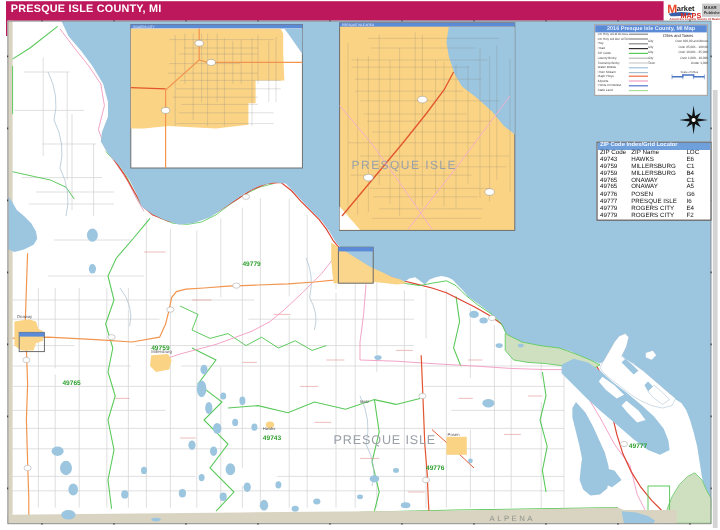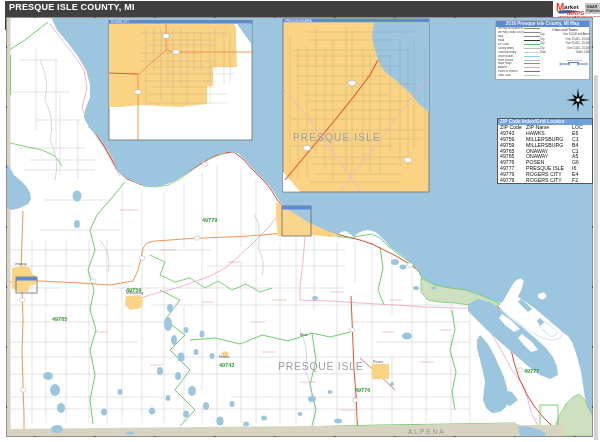--- a/index.html
+++ b/index.html
@@ -1,16 +1,16 @@
 <!DOCTYPE html>
 <html><head><meta charset="utf-8">
 <style>
 html,body{margin:0;padding:0;background:#fff;width:600px;height:442px;overflow:hidden}
 body{position:relative;font-family:"Liberation Sans",sans-serif}
-.titlebar{position:absolute;left:5px;top:1px;width:548px;height:29px;background:#404040;color:#fff;font-size:9px;font-weight:bold;line-height:13px;padding-left:4px;box-sizing:border-box;letter-spacing:.2px}
+.titlebar{position:absolute;left:5px;top:1px;width:548px;height:29px;background:#be185d;color:#fff;font-size:9px;font-weight:bold;line-height:13px;padding-left:4px;box-sizing:border-box;letter-spacing:.2px}
 .legend{position:absolute;left:495px;top:20px;width:95px;height:60px;background:#fff;border:1px solid #aaa;box-sizing:border-box;font-size:2.6px;color:#444}
 .legend .hd{background:#5b8bd6;color:#e8f0ff;font-size:4.6px;text-align:center;height:6px;line-height:6px;font-weight:bold}
 .lrow{display:flex;align-items:center;height:3.9px;padding-left:2px}
 .lrow .lab{width:26px;white-space:nowrap;overflow:hidden}
 .lrow .ln{width:16px;height:0;border-top-style:solid}
 .ctcol{position:absolute;left:44px;top:7px;width:50px}
 .ctcol .cth{font-size:3.4px;color:#222;text-align:center;margin-bottom:1px}
 .ctr{display:flex;justify-content:space-between;height:4.6px}
 .ziptable{position:absolute;left:497px;top:118px;width:96px;height:66px;background:#fff;border:1px solid #555;box-sizing:border-box}
 .ziptable .hd{background:#70a0dc;color:#f0f6ff;font-size:4.8px;height:6px;line-height:6px;padding-left:2px;font-weight:bold}

